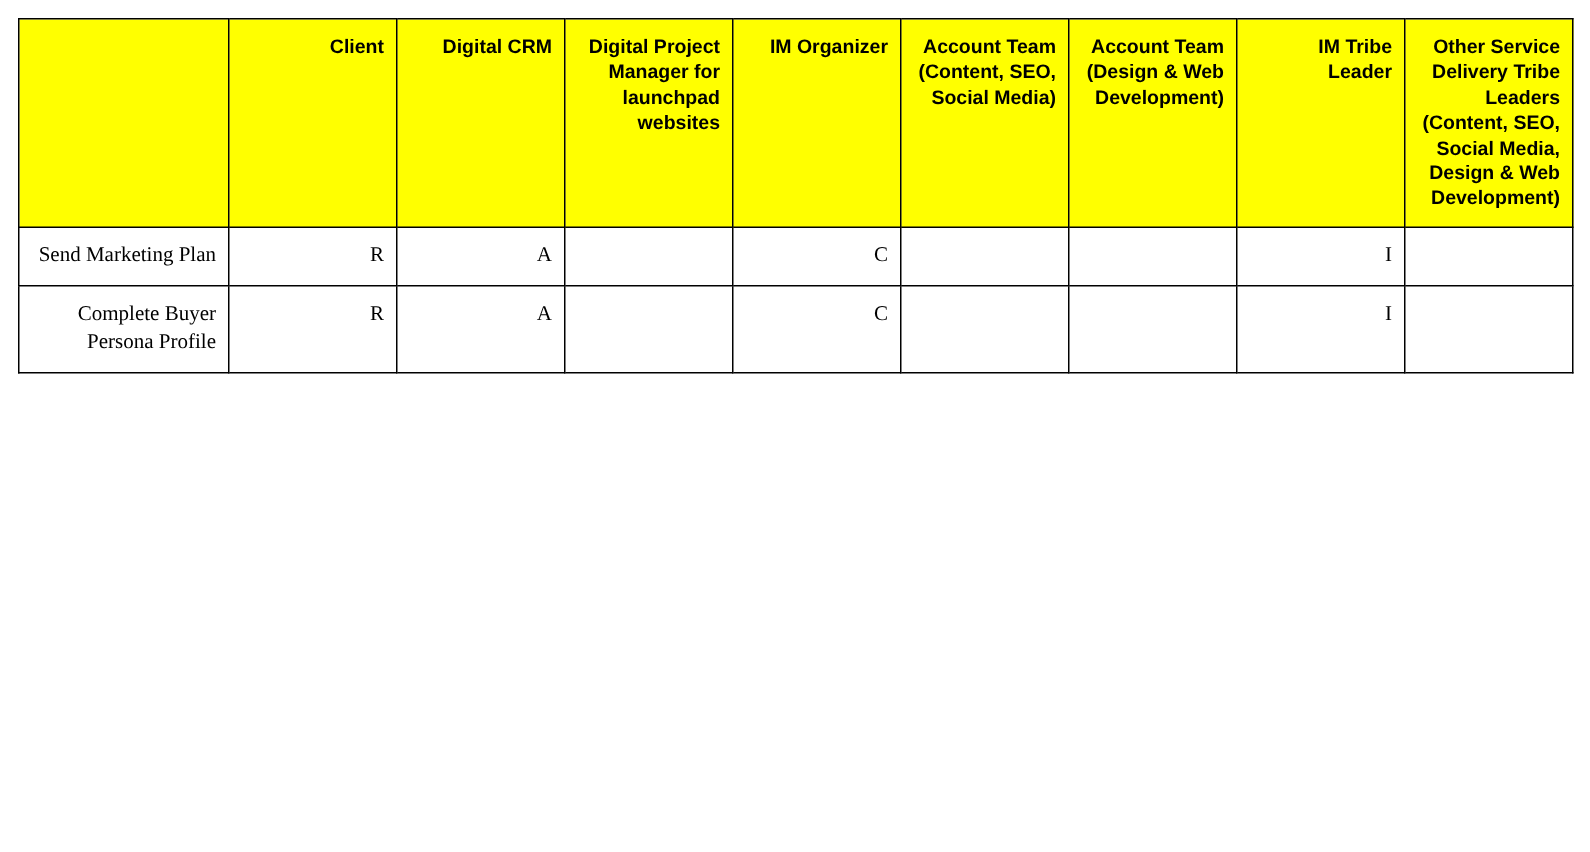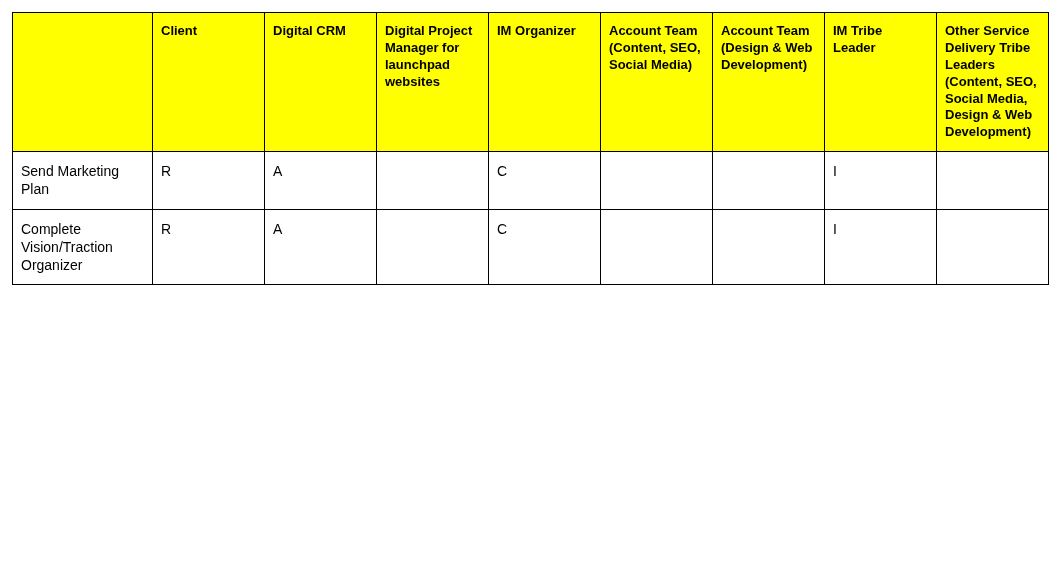--- a/index.html
+++ b/index.html
@@ -14,33 +14,34 @@
     }
     table {
       border-collapse: collapse;
       width: 1036px;
       table-layout: fixed;
     }
     th, td {
       border: 1px solid #000000;
       padding: 10px 8px;
       vertical-align: top;
-      text-align: left;
+      text-align: right;
       word-wrap: break-word;
     }
     th {
       background: #ffff00;
       font-weight: bold;
       font-size: 13px;
       line-height: 1.3;
     }
     td {
       background: #ffffff;
       font-size: 14px;
       line-height: 1.3;
+      font-family: Liberation Serif, serif;
     }
     col.first {
       width: 140px;
     }
     col.role {
       width: 112px;
     }
   </style>
 </head>
 <body>
@@ -76,21 +77,21 @@
       <td>R</td>
       <td>A</td>
       <td></td>
       <td>C</td>
       <td></td>
       <td></td>
       <td>I</td>
       <td></td>
     </tr>
     <tr>
-      <td>Complete Vision/Traction Organizer</td>
+      <td>Complete Buyer Persona Profile</td>
       <td>R</td>
       <td>A</td>
       <td></td>
       <td>C</td>
       <td></td>
       <td></td>
       <td>I</td>
       <td></td>
     </tr>
   </tbody>

